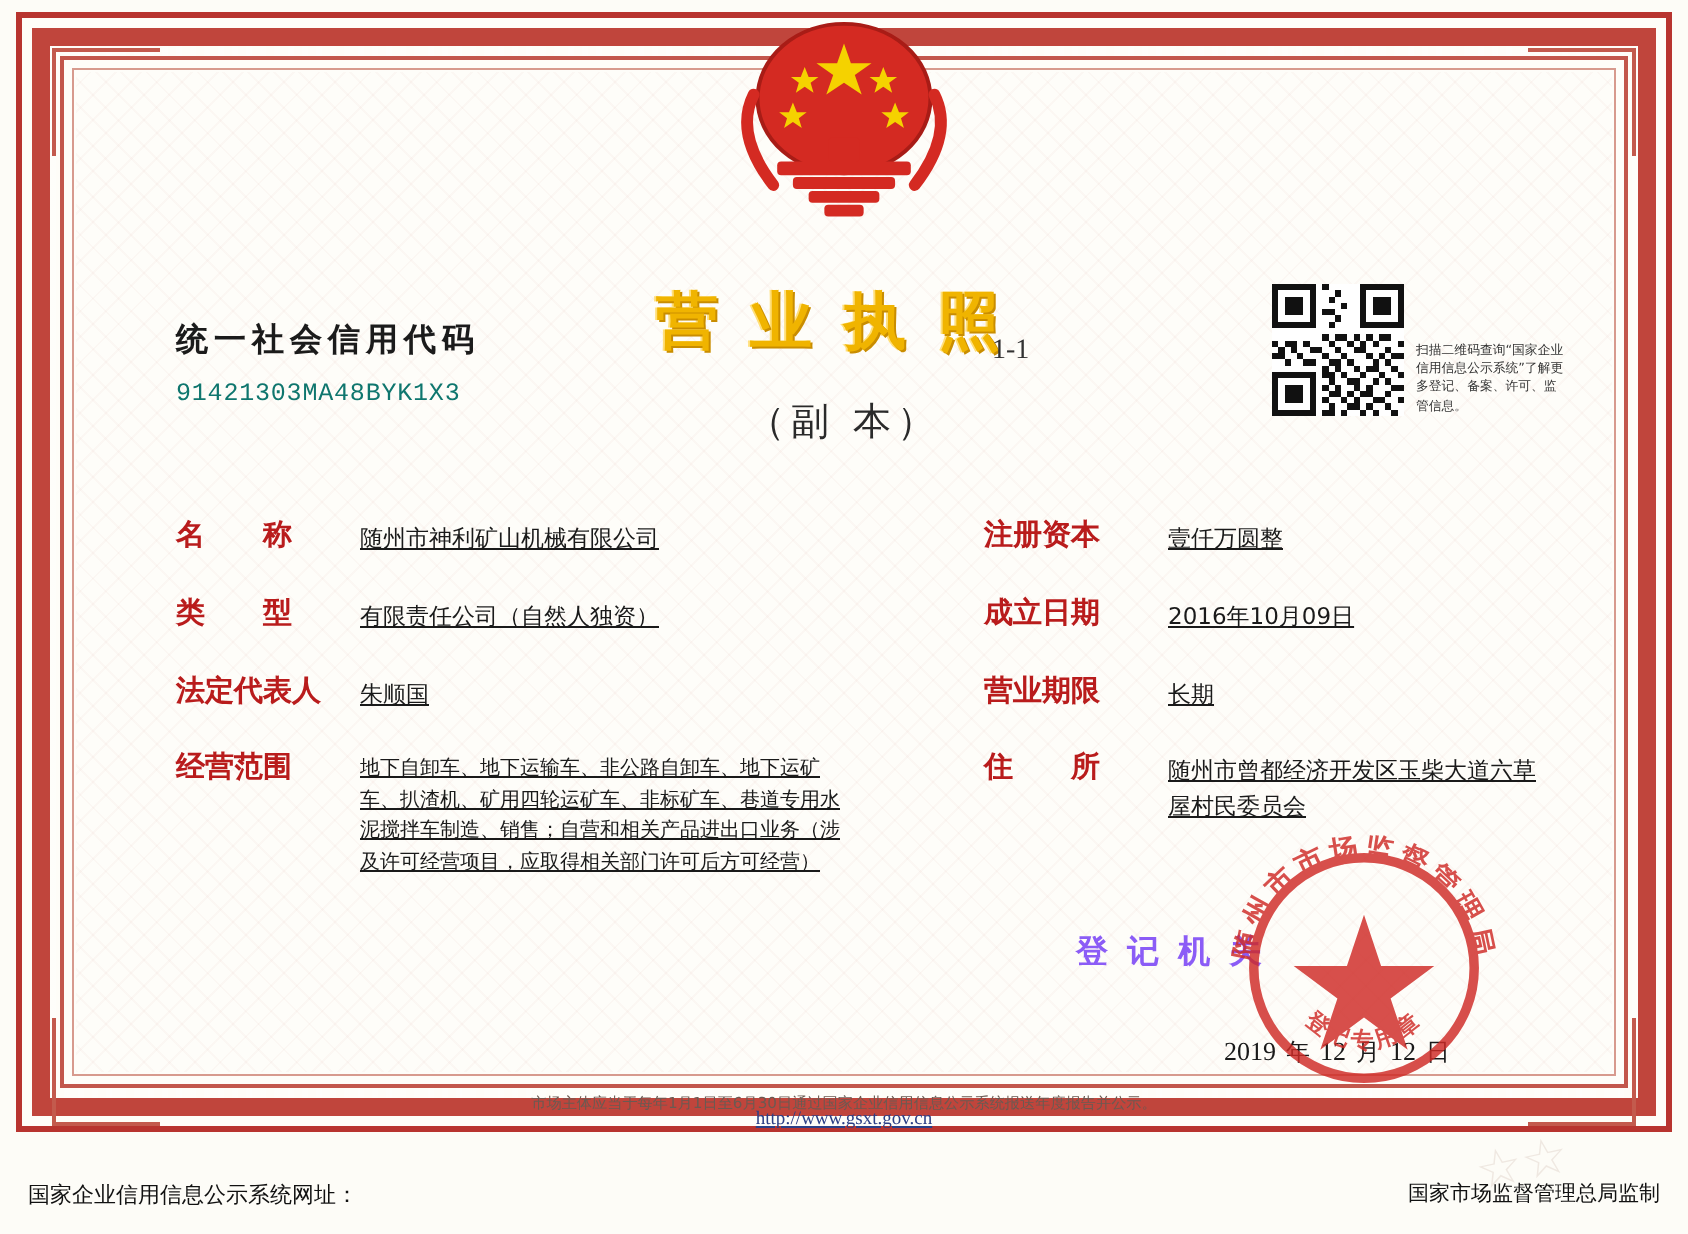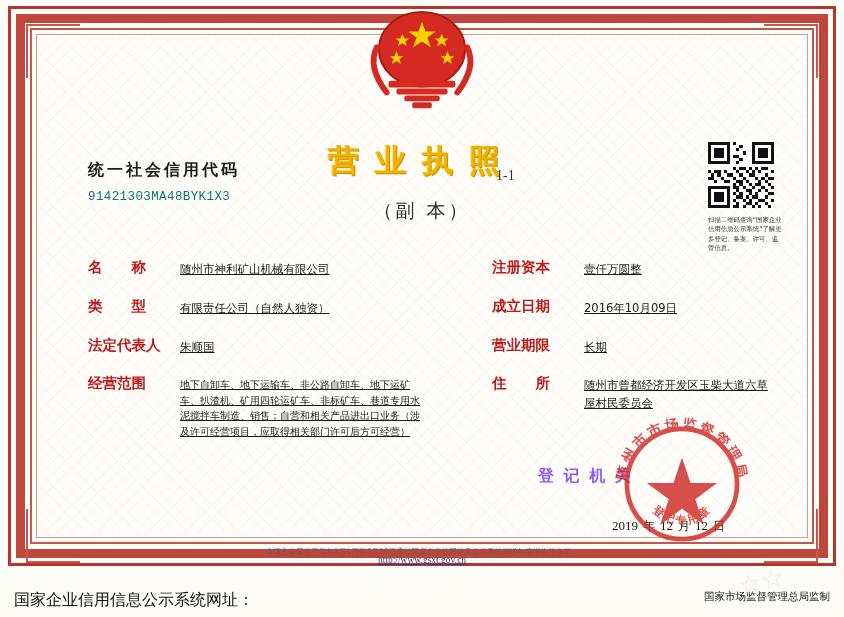--- a/index.html
+++ b/index.html
@@ -141,23 +141,22 @@
     letter-spacing: 0.4px;
     color: #0f766e;
   }
 
   
   .qr-wrap {
     position: absolute;
     right: 62px;
     top: 142px;
     display: flex;
-    align-items: flex-start;
+    align-items: flex-end;
     gap: 6px;
-    flex-direction: column;
   }
   .qr-note {
     width: 74px;
     font-size: 6.4px;
     line-height: 1.45;
     color: #333;
     font-family: "DejaVu Sans", sans-serif;
     text-align: left;
     padding-top: 2px;
   }
@@ -273,21 +272,21 @@
     font-size: 9.5px;
     color: #2b3f86;
     text-decoration: underline;
   }
 
   .footer-left {
     position: absolute;
     left: 14px;
     top: 590px;
     font-family: "DejaVu Sans", sans-serif;
-    font-size: 16px;
+    font-size: 11px;
     color: #111;
   }
   .footer-right {
     position: absolute;
     right: 14px;
     top: 590px;
     font-family: "DejaVu Sans", sans-serif;
     font-size: 10.5px;
     color: #111;
   }

